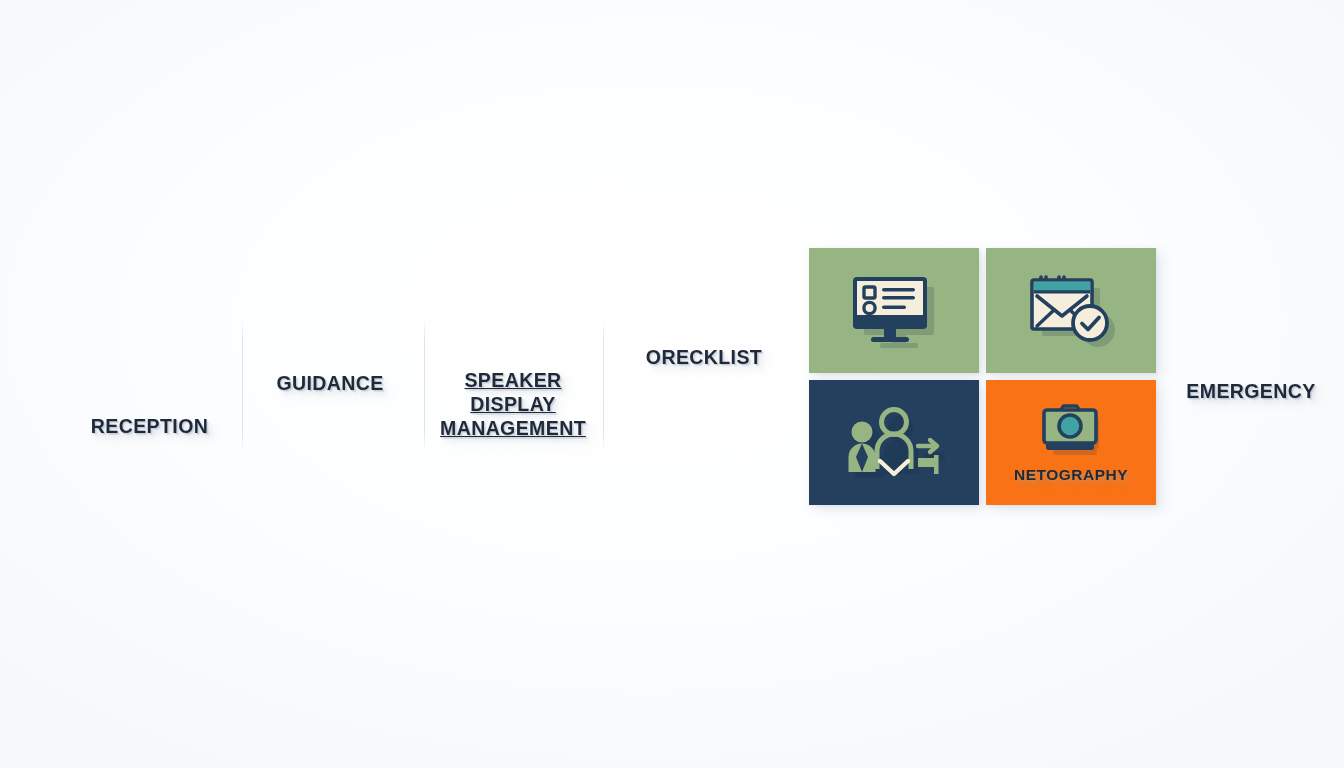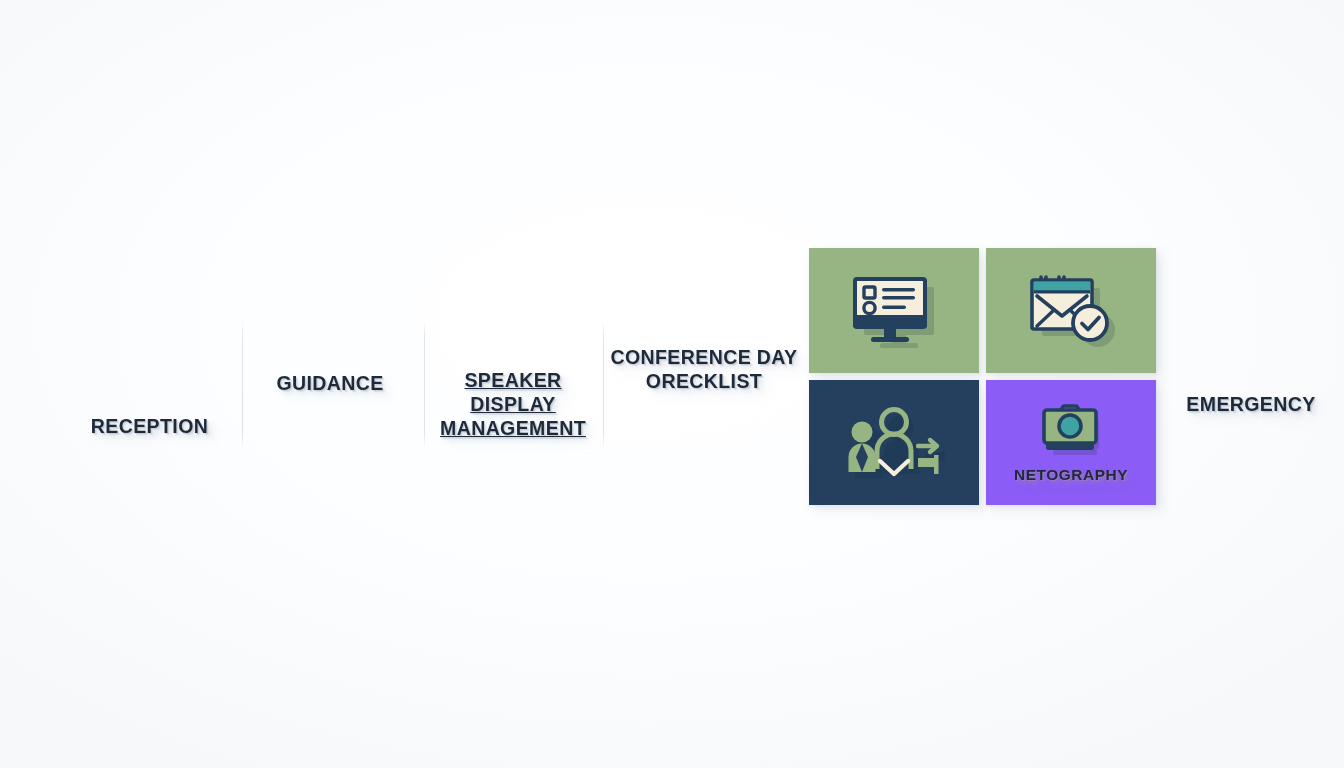--- a/index.html
+++ b/index.html
@@ -92,25 +92,24 @@
     <span class="line">Guidance</span>
   </div>
 
   <div class="step-label" style="left:418px; top:368px; width:190px;text-decoration:underline;">
     <span class="line">Speaker</span>
     <span class="line">Display</span>
     <span class="line">Management</span>
   </div>
 
   <div class="step-label" style="left:606px; top:345px; width:196px;">
-    <span class="line">Conference Day</span>
     <span class="line">Orecklist</span>
   </div>
 
-  <div class="step-label" style="left:1158px; top:392px; width:186px;">
+  <div class="step-label" style="left:1158px; top:379px; width:186px;">
     <span class="line">Emergency</span>
   </div>
 
   <div id="tile-grid">
 
     <div class="tile" style="background:#96b583;">
       <span class="icon-wrap">
         <svg width="86" height="72" viewBox="0 0 86 72">
           <g opacity="0.18" transform="translate(9,8)">
             <rect x="4" y="4" width="70" height="48" rx="2" fill="#1b3147"></rect>
@@ -173,21 +172,21 @@
           <path d="M36 55 L50 68 L64 55" fill="none" stroke="#f5eedc" stroke-width="4.4" stroke-linecap="round" stroke-linejoin="round"></path>
 
           <path d="M74 40 h18" stroke="#96b583" stroke-width="4.4" stroke-linecap="round"></path>
           <path d="M86 34 L93 40 L86 46" fill="none" stroke="#96b583" stroke-width="4.4" stroke-linecap="round" stroke-linejoin="round"></path>
           <rect x="74" y="52" width="16" height="9" fill="#96b583"></rect>
           <rect x="90" y="49" width="4.5" height="19" fill="#96b583"></rect>
         </svg>
       </span>
     </div>
 
-    <div class="tile" style="background:#8b5cf6;">
+    <div class="tile" style="background:#f97316;">
       <span class="icon-wrap">
         <svg width="66" height="56" viewBox="0 0 66 56">
           <g opacity="0.17" transform="translate(7,6)">
             <rect x="6" y="10" width="48" height="32" rx="3" fill="#1b3147"></rect>
             <rect x="8" y="42" width="44" height="6" rx="2" fill="#1b3147"></rect>
           </g>
           <path d="M22 10 l3.5-5 h13 l3.5 5" fill="none" stroke="#23405e" stroke-width="3.6" stroke-linejoin="round"></path>
           <rect x="6" y="9" width="52" height="33" rx="3" fill="#96b583" stroke="#23405e" stroke-width="3.6"></rect>
           <circle cx="32" cy="25" r="11" fill="#3fa3a3" stroke="#23405e" stroke-width="3.6"></circle>
           <rect x="8" y="42" width="48" height="7" rx="2.5" fill="#23405e"></rect>

